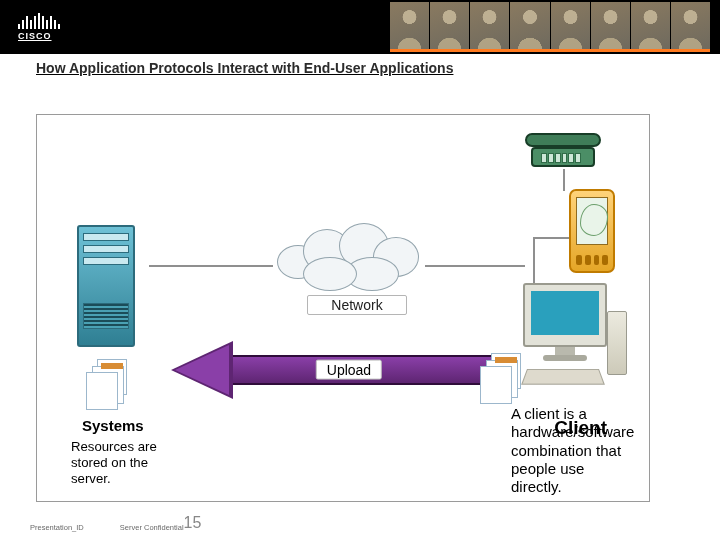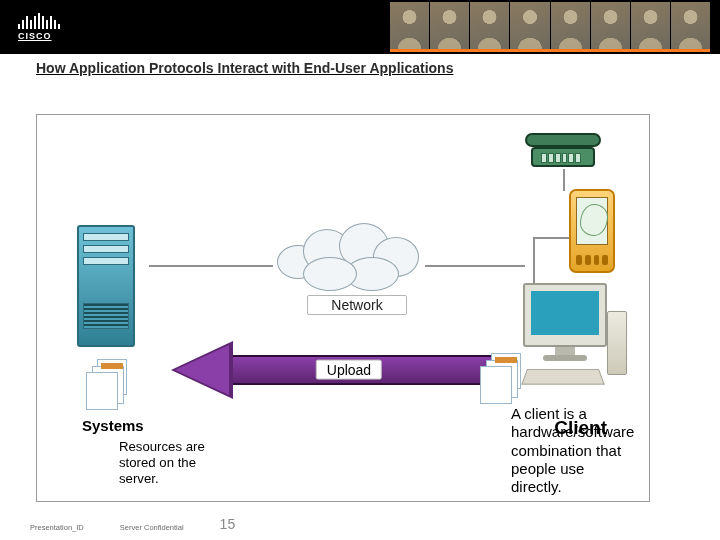--- a/index.html
+++ b/index.html
@@ -207,35 +207,35 @@
   }
   .client-pc .tower {
     position: absolute; right: 0; top: 28px; width: 20px; height: 64px; background: linear-gradient(180deg,#eceadf,#cdcab9); border:1px solid #9a9a8e; border-radius:2px;
   }
   .client-pc .kb {
     position: absolute; left: 10px; top: 86px; width: 72px; height: 16px; background: #dedacd; border:1px solid #a7a598; transform: perspective(60px) rotateX(32deg); transform-origin: top;
   }
 
   .server-heading { left: 45px; top: 302px; font-size: 15px; font-weight: bold; }
   .client-heading { right: 42px; top: 302px; font-size: 19px; font-weight: bold; }
-  .server-desc { left: 34px; top: 324px; width: 118px; font-size: 13.2px; line-height: 1.22; margin-left: 48px; }
+  .server-desc { left: 34px; top: 324px; width: 118px; font-size: 13.2px; line-height: 1.22; }
   .client-desc { right: 16px; top: 290px; width: 122px; font-size: 15px; line-height: 1.22; }
   .center-desc {
     left: 168px; top: 284px; width: 280px; font-size: 13.5px; text-align: center; color: #3a3a3a;
   }
 
   .footer {
     position: absolute; left: 0; right: 0; bottom: 8px;
     display: flex; align-items: flex-end; font-size: 7.5px; color: #6a6a6a;
     padding: 0 22px 0 30px;
   }
   .footer .pid { flex: 0 0 auto; }
   .footer .mid { flex: 1; text-align: center; }
   .footer .mid2 { flex: 0 0 auto; margin-left: 36px; }
-  .footer .pg { flex: 0 0 auto; font-size: 14px; color:#888; margin-left: 36px; }
+  .footer .pg { flex: 0 0 auto; font-size: 16px; color:#888; }
 
   .line {
     position: absolute; background: #8f8f8f;
   }
 </style>
 </head>
 <body>
 
 <div class="topbar">
   <div class="cisco-logo">

